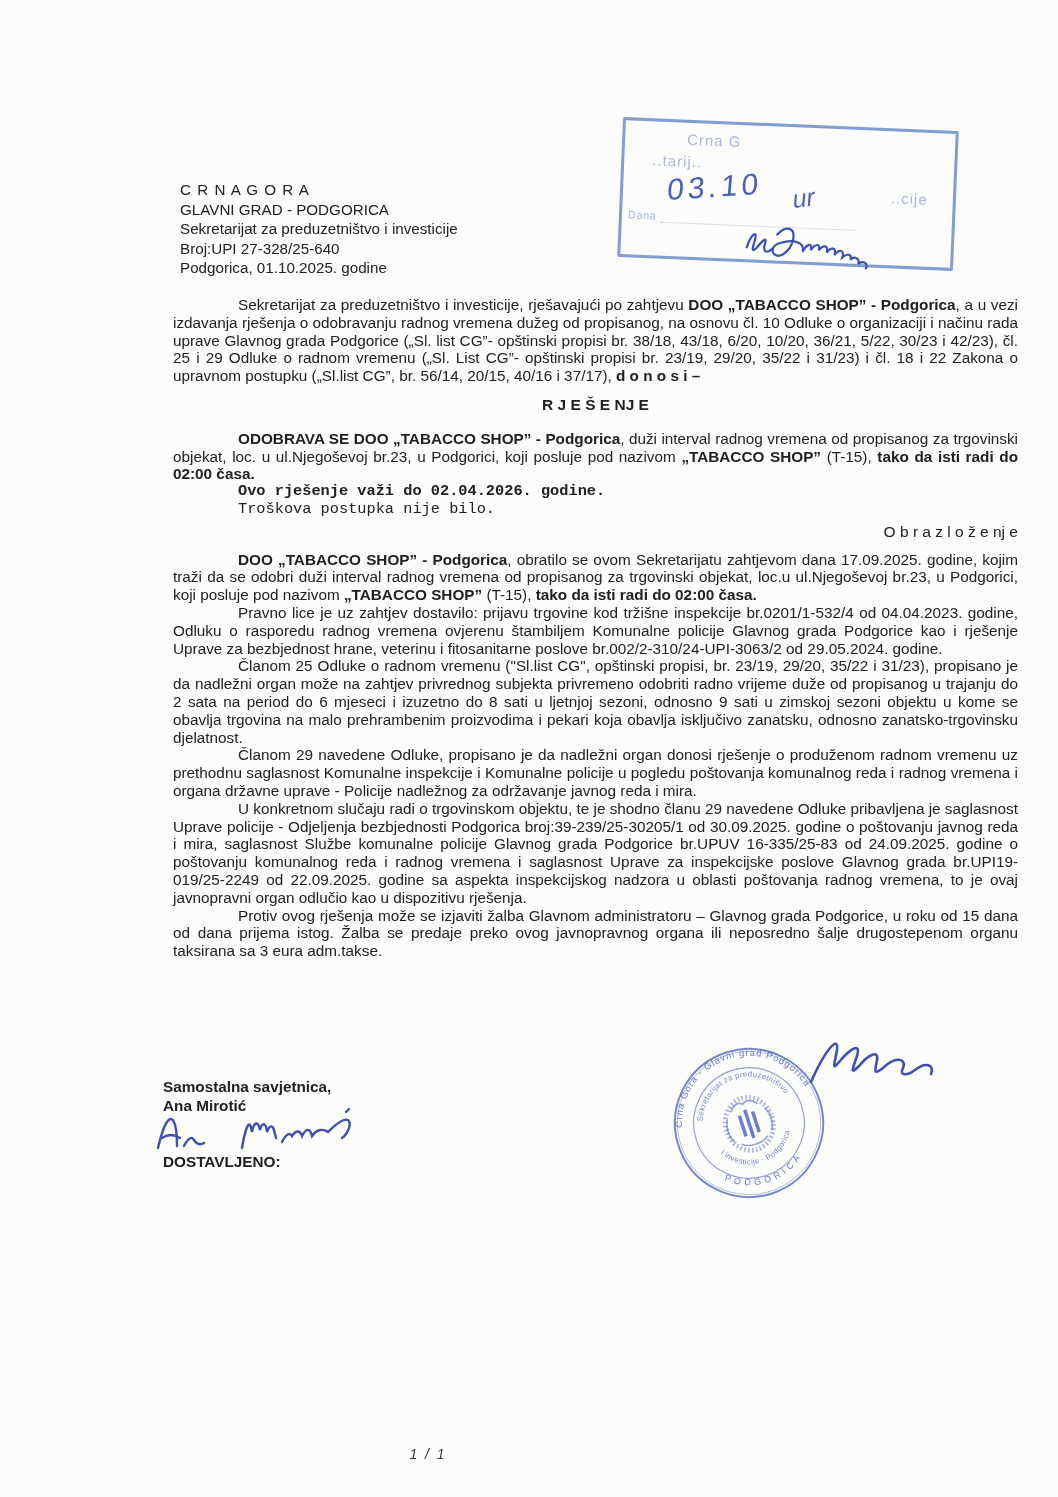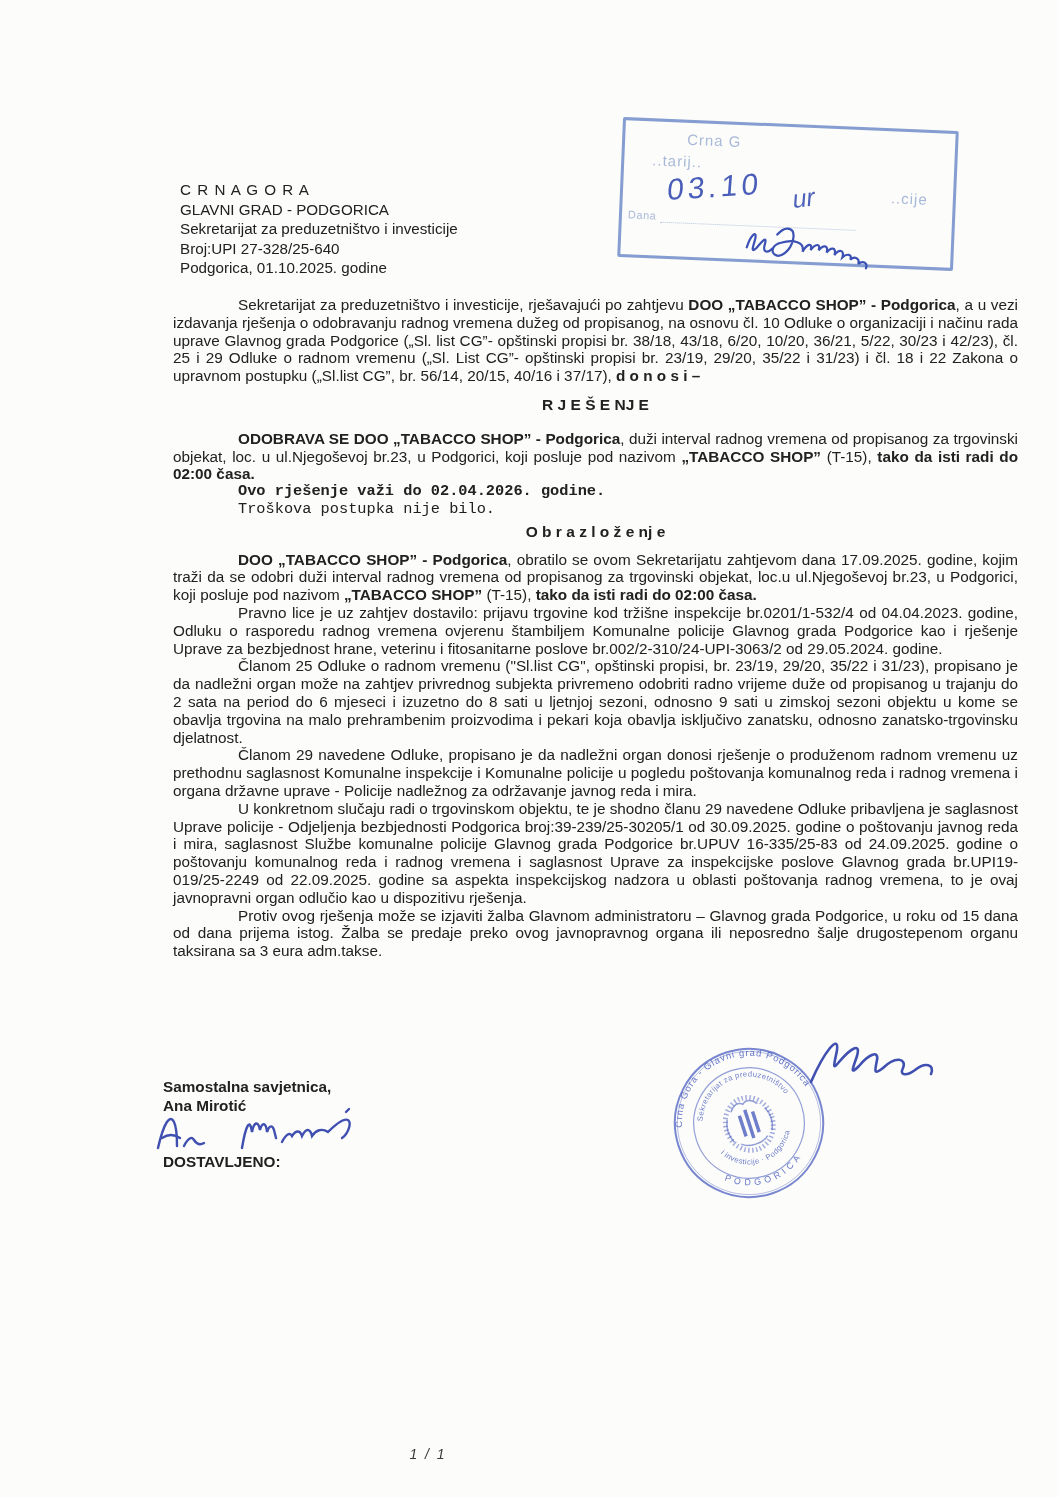--- a/index.html
+++ b/index.html
@@ -50,21 +50,21 @@
     font-size:15.3px;line-height:17.8px;text-align:justify;
   }
   .para{margin:0;text-indent:65px;}
   .line{margin:0;text-indent:65px;text-align:left;font-family:Liberation Mono, monospace;}
   .bold{font-weight:bold;}
   .h1{
     text-align:center;font-weight:bold;font-size:15.5px;
     margin:11px 0 16px;text-indent:0;
   }
   .h2{
-    text-align:center;font-weight:bold;font-size:15.5px;
+    text-align:right;font-weight:normal;font-size:15.5px;
     margin:4px 0 10px;text-indent:0;
   }
   
   .signoff-left{
     position:absolute;left:163px;top:1078px;
     font-weight:bold;font-size:15.3px;line-height:18.5px;
   }
   .ana-sig{position:absolute;left:150px;top:1106px;}
   .signoff-right{
     position:absolute;left:788px;top:1086px;

